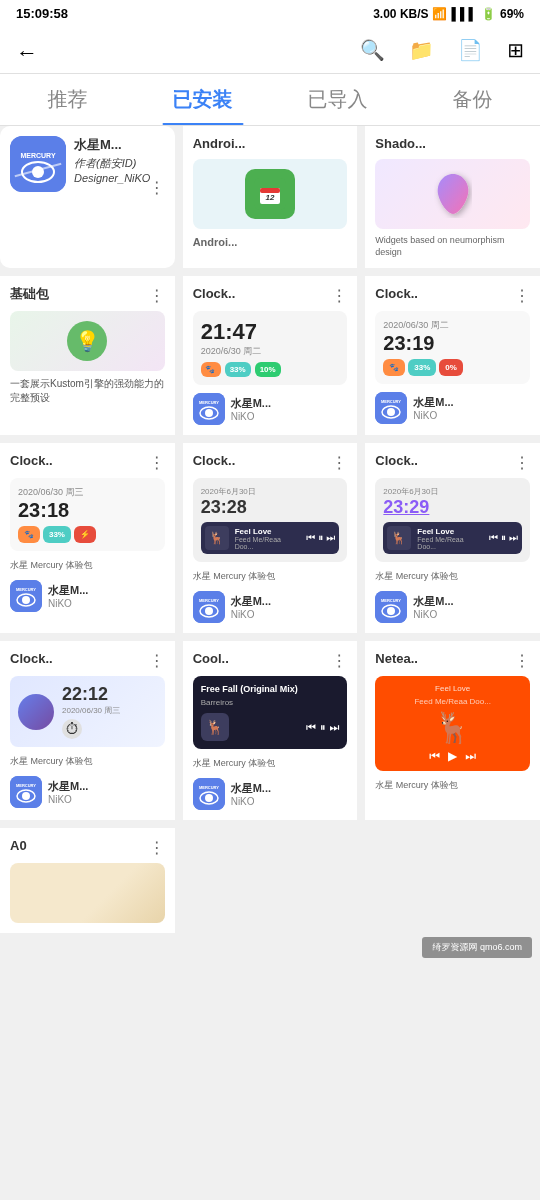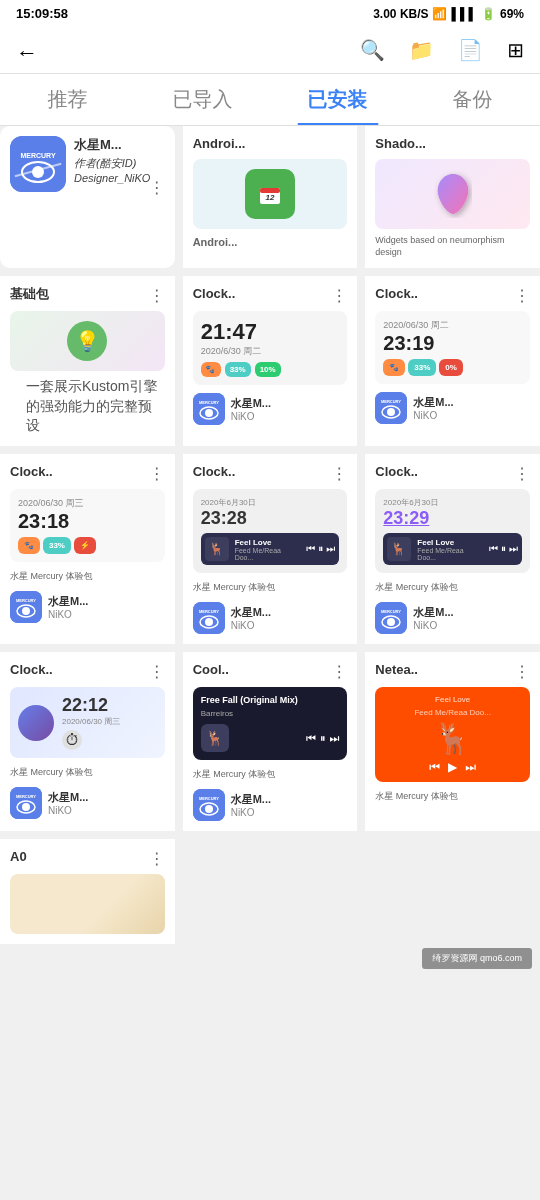--- a/index.html
+++ b/index.html
@@ -360,25 +360,25 @@
   <span class="top-nav-icon">🔍</span>
   <span class="top-nav-icon">📁</span>
   <span class="top-nav-icon">📄</span>
   <span class="top-nav-icon">⊞</span>
 </div>
 
 <div class="tab-bar">
   <div class="tab-item">
     <span>推荐</span>
   </div>
+  <div class="tab-item active">
+    <span>已安装</span>
+  </div>
   <div class="tab-item">
     <span>已导入</span>
-  </div>
-  <div class="tab-item active">
-    <span>已安装</span>
   </div>
   <div class="tab-item">
     <span>备份</span>
   </div>
 </div>
 
 <div class="grid-container">
 
   <div class="card first-card">
     <div class="first-card-content">
@@ -441,21 +441,21 @@
   </div>
 
   <div class="card">
     <div class="card-header">
       <div class="card-title">基础包</div>
       <div class="card-menu">⋮</div>
     </div>
     <div class="basic-preview card-preview">
       <div class="bulb-icon">💡</div>
     </div>
-    <div style="font-size:14px; color:#555; line-height:1.4;margin-left:16px;">一套展示Kustom引擎的强劲能力的完整预设</div>
+    <div style="font-size:10px; color:#555; line-height:1.4;">一套展示Kustom引擎的强劲能力的完整预设</div>
   </div>
 
   <div class="card">
     <div class="card-header">
       <div class="card-title">Clock..</div>
       <div class="card-menu">⋮</div>
     </div>
     <div class="preview-clock-1 card-preview">
       <div class="clock-time-large">21:47</div>
       <div class="clock-date-small">2020/6/30 周二</div>

